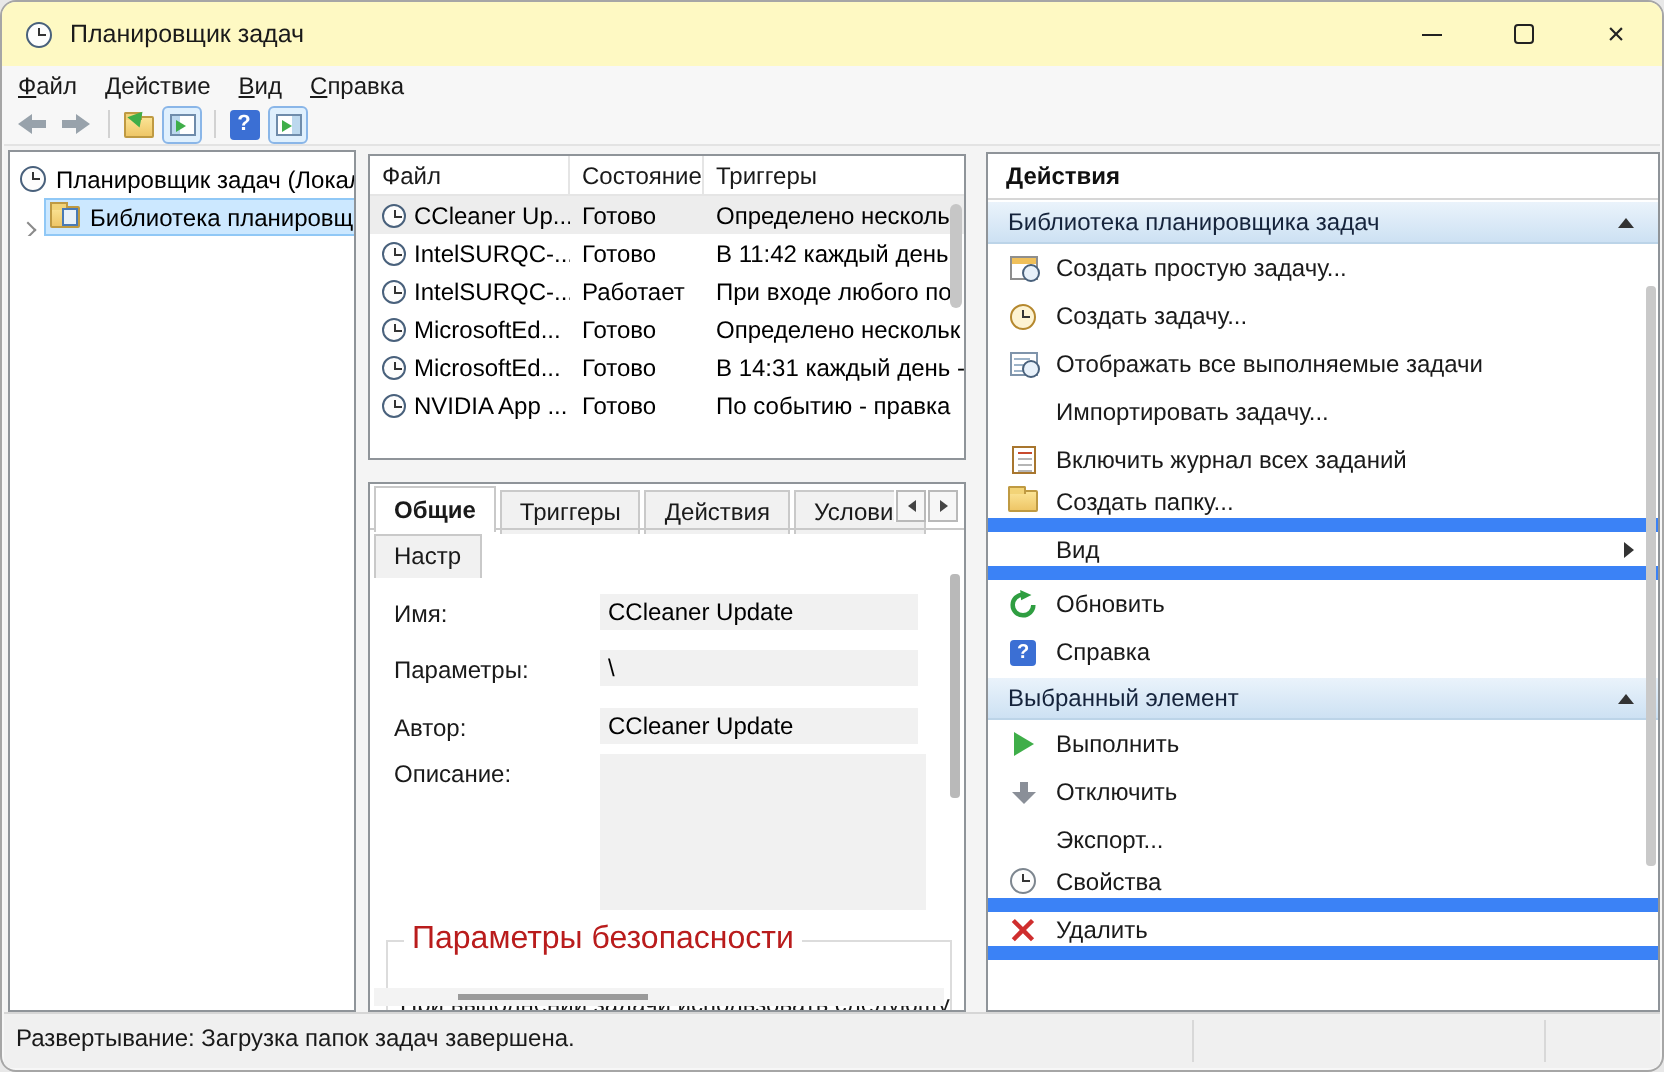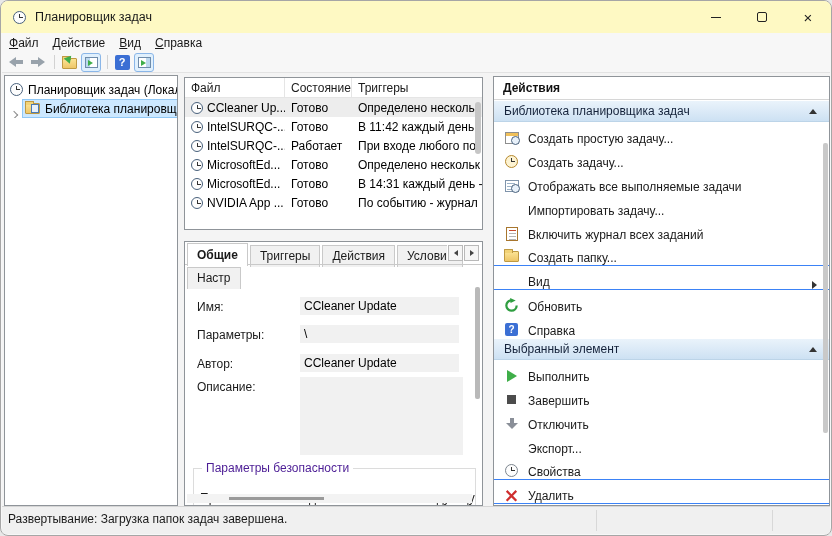--- a/index.html
+++ b/index.html
@@ -85,33 +85,33 @@
   .tab.active { background:#fff; z-index:2; padding-top:4px; top:-1px; font-weight:bold; }
   .tabspin { position:absolute; right:3px; top:3px; display:flex; z-index:3; background:#fff; }
   .spinbtn { width:15px; height:16px; border:1px solid #b9b9b9; background:#f6f6f6; display:flex; align-items:center; justify-content:center; margin-left:1px; }
   .tri-l { width:0;height:0;border-top:3px solid transparent;border-bottom:3px solid transparent;border-right:4px solid #444; }
   .tri-r { width:0;height:0;border-top:3px solid transparent;border-bottom:3px solid transparent;border-left:4px solid #444; }
   .form { position:relative; }
   .flabel { position:absolute; left:12px; color:#1a1a1a; }
   .fvalue { position:absolute; left:115px; width:159px; height:18px; background:#f1f1f1; padding:2px 4px; white-space:nowrap; overflow:hidden; }
   .farea { position:absolute; left:115px; width:163px; height:78px; background:#f1f1f1; }
   .secgroup { position:absolute; left:8px; width:276px; height:70px; border:1px solid #dcdcdc; padding-top:6px; }
-  .secgroup legend { margin-left:8px; padding:0 4px; font-size:12px; color:#4c1d95; }
+  .secgroup legend { margin-left:8px; padding:0 4px; font-size:16px; color:#b91c1c; }
   .secgroup .sectext { padding:10px 0 0 6px; white-space:nowrap; overflow:hidden; color:#1a1a1a; }
   .hscroll { position:absolute; left:2px; right:10px; bottom:2px; height:9px; background:#f3f3f3; }
   .hscroll .thumb { position:absolute; left:42px; width:95px; top:3px; height:3px; background:#9a9a9a; }
   .dvscroll { position:absolute; right:2px; top:45px; width:5px; height:112px; background:#b9b9b9; border-radius:2px; }
 
   
   .actions-panel { left:492px; top:75px; width:337px; height:430px; font-size:12px; overflow:hidden; }
   .ap-title { height:23px; display:flex; align-items:center; padding-left:9px; font-weight:bold; color:#111; border-bottom:1px solid #d6d6d6; }
   .ap-header { height:22px; display:flex; align-items:center; padding:0 10px; background:linear-gradient(#eaf3fb,#cde1f3); border-top:1px solid #fff; border-bottom:1px solid #bcd4e8; color:#15233b; position:relative; }
   .tri-up { position:absolute; right:12px; width:0; height:0; border-left:4px solid transparent; border-right:4px solid transparent; border-bottom:5px solid #333; }
-  .ap-item { height:24px; display:flex; align-items:flex-end; padding-left:9px; color:#1a1a1a; position:relative; }
-  .ap-item.sep { border-bottom:1px solid #3b82f6; }
+  .ap-item { height:24px; display:flex; align-items:center; padding-left:9px; color:#1a1a1a; position:relative; }
+  .ap-item.sep { border-bottom:7px solid #3b82f6; }
   .ap-item .icbox { width:17px; height:17px; display:flex; align-items:center; justify-content:center; flex:none; }
   .ap-item .albl { margin-left:8px; white-space:nowrap; overflow:hidden; }
   .tri-sub { position:absolute; right:12px; width:0; height:0; border-top:4px solid transparent; border-bottom:4px solid transparent; border-left:5px solid #333; }
   .apscroll { position:absolute; right:1px; top:66px; width:5px; height:290px; background:#c9c9c9; border-radius:2px; }
   .ic-basic { position:relative; width:14px; height:12px; background:#fff; border:1px solid #8e8e8e; }
   .ic-basic::before { content:""; position:absolute; left:0; right:0; top:0; height:3px; background:#f0c05a; }
   .ic-basic::after { content:""; position:absolute; right:-2px; bottom:-2px; width:7px; height:7px; border-radius:50%; background:#e8f1fa; border:1px solid #49617c; }
   .ic-running { position:relative; width:14px; height:12px; background:#fff; border:1px solid #7f94ab; }
   .ic-running::before { content:""; position:absolute; left:1px; top:2px; width:8px; height:1px; background:#9db3c8; box-shadow:0 3px 0 #9db3c8, 0 6px 0 #9db3c8; }
   .ic-running::after { content:""; position:absolute; right:-2px; bottom:-2px; width:7px; height:7px; border-radius:50%; background:#e8f1fa; border:1px solid #49617c; }
@@ -254,21 +254,21 @@
         </span>
       <span class="c c2 fcell">Готово</span>
       <span class="c c3 fcell">В 14:31 каждый день -</span>
     </div>
     <div class="lr">
       <span class="c c1 fcell">
           <span class="ic-clock"></span>
           <span>NVIDIA App ...</span>
         </span>
       <span class="c c2 fcell">Готово</span>
-      <span class="c c3 fcell">По событию - журнал</span>
+      <span class="c c3 fcell">По событию - правка</span>
     </div>
     <div class="vscroll" style="top:24px; height:52px;"></div>
   </div>
 
   <div class="panel details-panel">
     <div class="tabs">
       <span class="tab active">Общие</span><span class="tab">Триггеры</span><span class="tab">Действия</span><span class="tab">Условия</span><span class="tab">Настр</span>
       <span class="tabspin">
         <span class="spinbtn">
             <span class="tri-l"></span>
@@ -365,26 +365,20 @@
       <span class="tri-up"></span>
     </div>
     <div class="ap-item">
       <span class="icbox">
           <span class="ic-play"></span>
         </span>
       <span class="albl">Выполнить</span>
     </div>
     <div class="ap-item">
       <span class="icbox">
-          <span class="ic-stop"></span>
-        </span>
-      <span class="albl">Завершить</span>
-    </div>
-    <div class="ap-item">
-      <span class="icbox">
           <span class="ic-disable">
             <span class="stem"></span>
             <span class="head"></span>
           </span>
         </span>
       <span class="albl">Отключить</span>
     </div>
     <div class="ap-item">
       <span class="icbox"></span>
       <span class="albl">Экспорт...</span>

